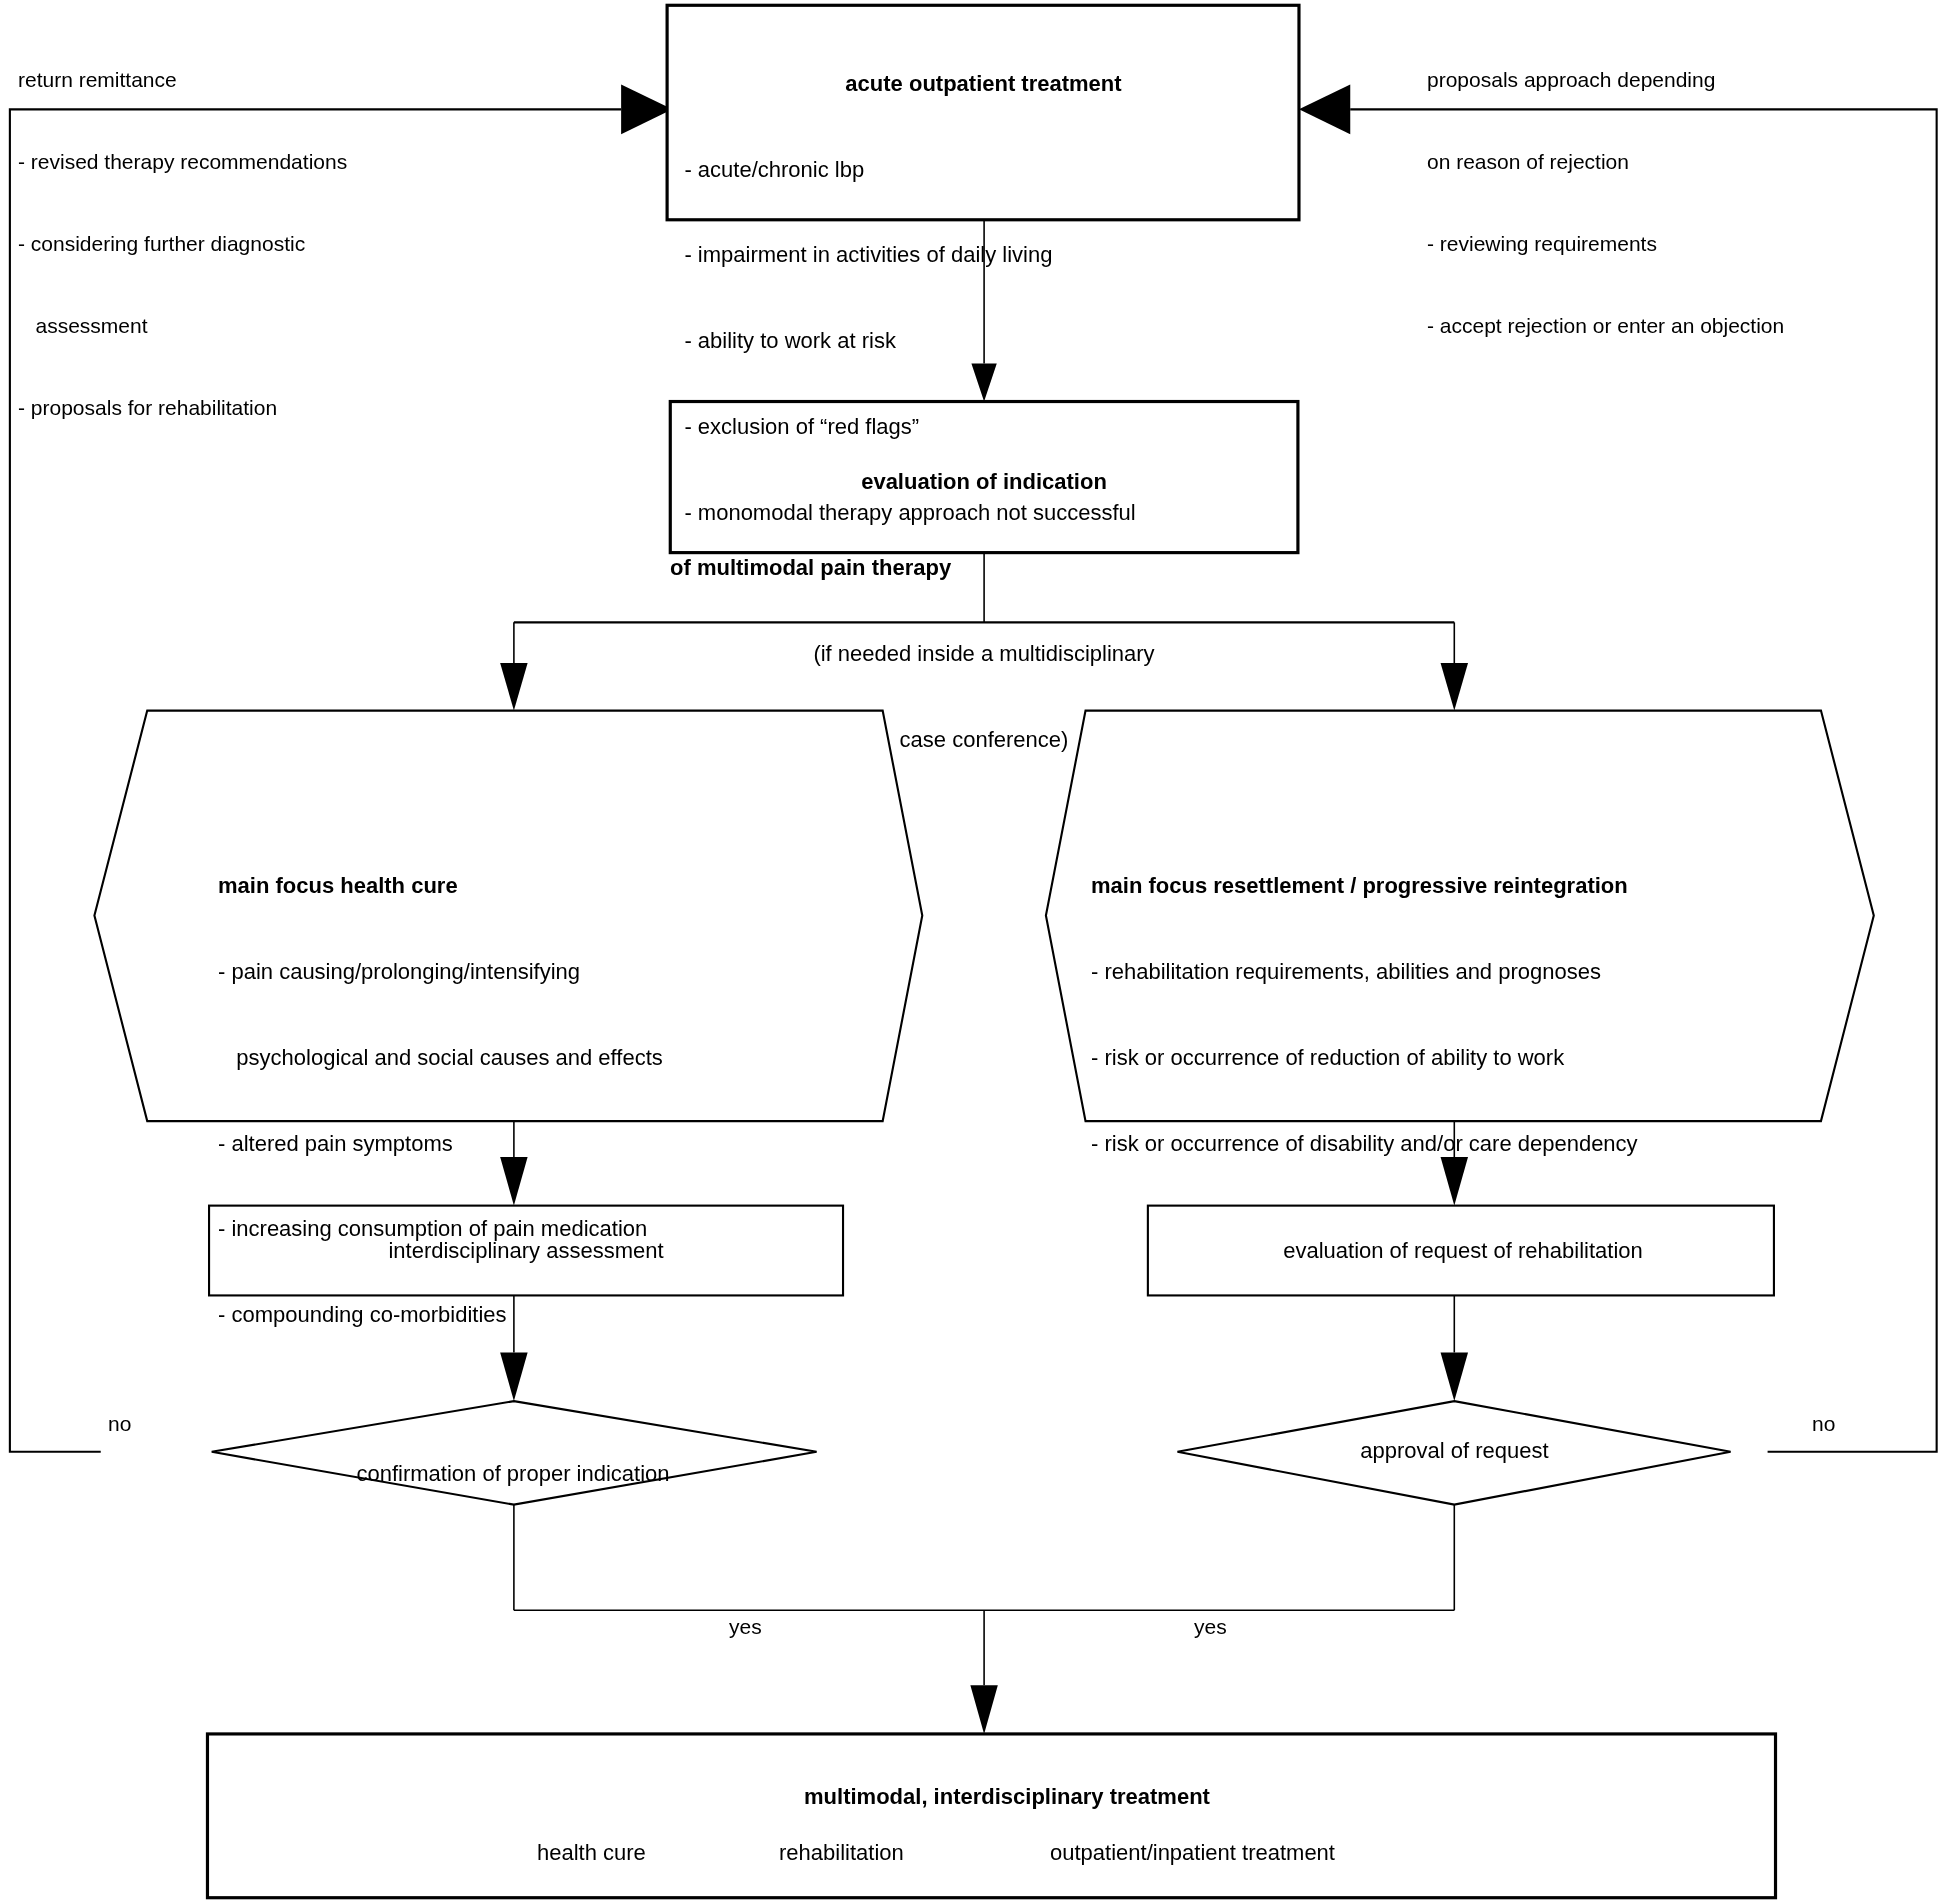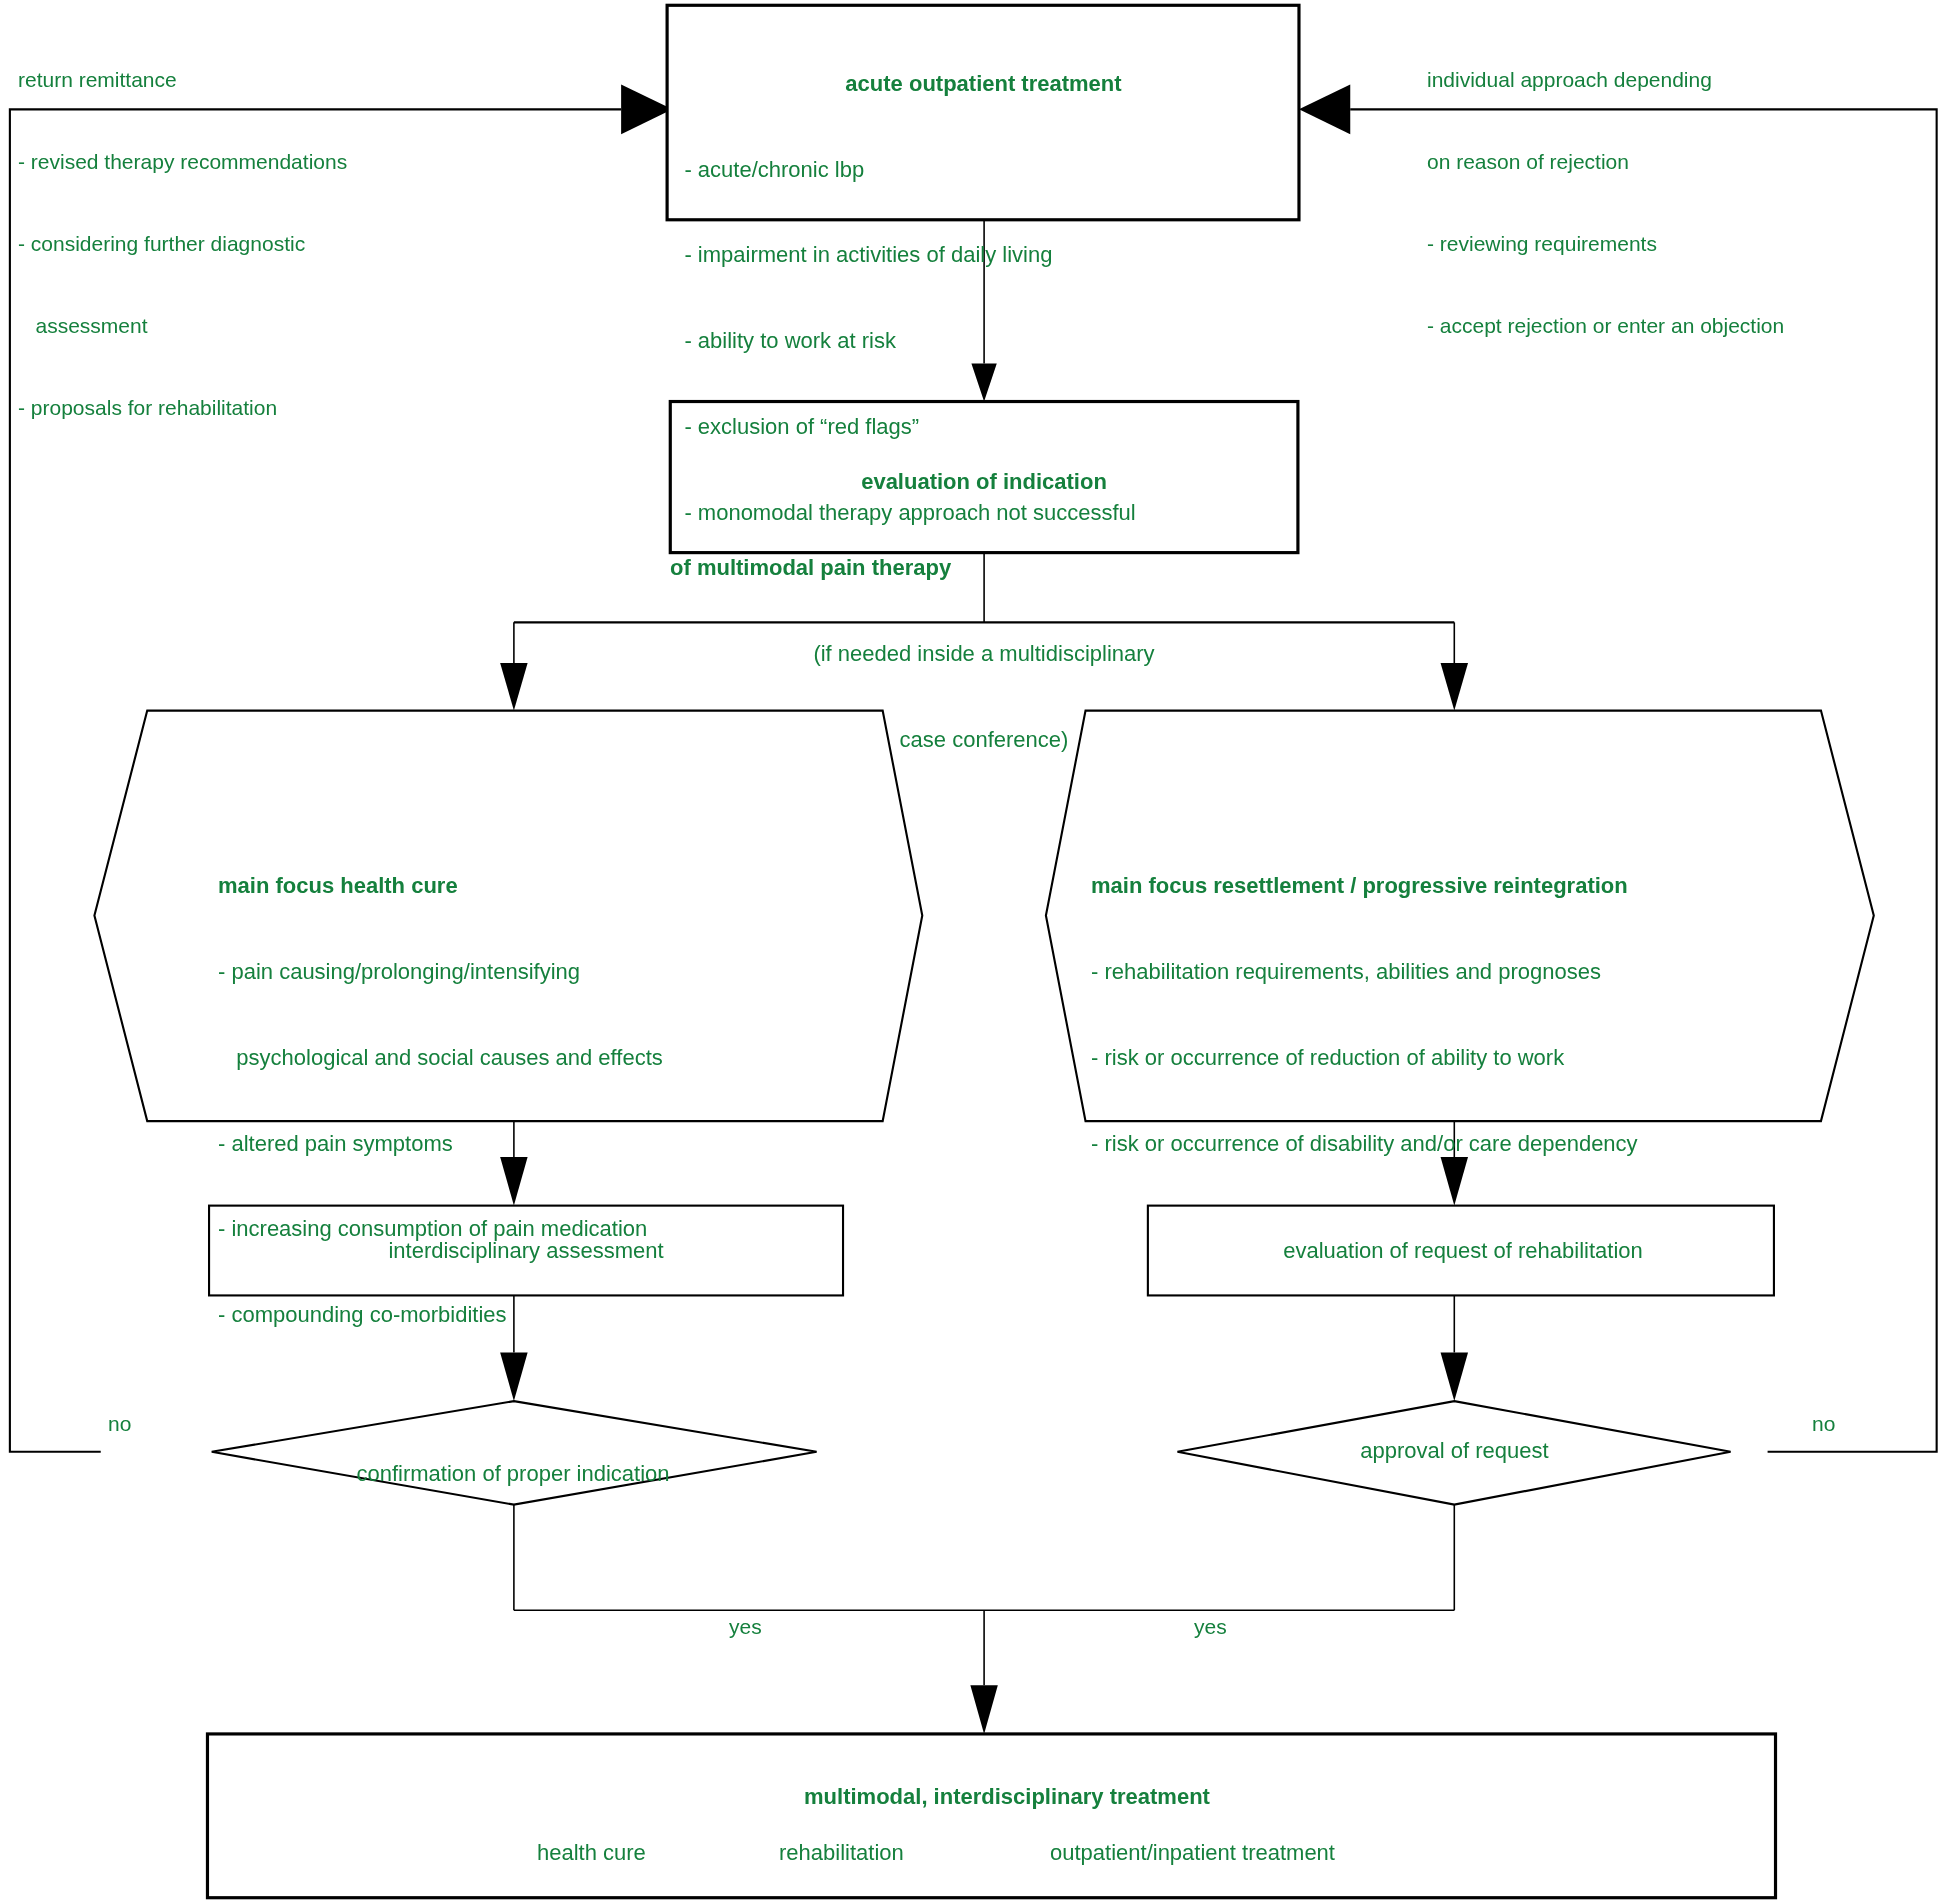--- a/index.html
+++ b/index.html
@@ -7,21 +7,21 @@
   #stage{position:relative;width:1946px;height:1903px;background:#fff;overflow:hidden;}
   svg{position:absolute;left:0;top:0;width:1946px;height:1903px;}
   .shape{fill:#ffffff;stroke:#000000;}
   .box{stroke-width:6;}
   .hexa{stroke-width:4;}
   .diam{stroke-width:4;}
   .conn{stroke:#000000;fill:none;stroke-width:4;}
   .connthin{stroke:#000000;fill:none;stroke-width:3;}
   .ahead{fill:#000000;stroke:none;}
 
-  .txt{position:absolute;color:#15803d;line-height:1.30;white-space:pre;}
+  .txt{position:absolute;color:#000000;line-height:1.30;white-space:pre;}
   .t-ann{font-size:21px;}
   .t-box{font-size:22px;}
   .t-bold{font-weight:bold;}
   .t-small{font-size:21px;}
   .t-center{text-align:center;}
   .blk{position:absolute;}
   .ln{display:block;white-space:pre;}
 </style>
 </head>
 <body>
@@ -86,21 +86,21 @@
 
   <div class="txt t-ann blk" style="left:18px; top:11.6px; width:528px;">
     <span class="ln">return remittance</span>
     <span class="ln">- revised therapy recommendations</span>
     <span class="ln">- considering further diagnostic</span>
     <span class="ln">   assessment</span>
     <span class="ln">- proposals for rehabilitation</span>
   </div>
 
   <div class="txt t-ann blk" style="left:1427px; top:11.6px; width:518px;">
-    <span class="ln">individual approach depending</span>
+    <span class="ln">proposals approach depending</span>
     <span class="ln">on reason of rejection</span>
     <span class="ln">- reviewing requirements</span>
     <span class="ln">- accept rejection or enter an objection</span>
   </div>
 
   <div class="txt t-box blk" style="left:677px; top:12.7px; width:613px;">
     <span class="ln t-bold t-center" style="display:block;text-align:center;">acute outpatient treatment</span>
     <span class="ln" style="padding-left:7.4px;">- acute/chronic lbp</span>
     <span class="ln" style="padding-left:7.4px;">- impairment in activities of daily living</span>
     <span class="ln" style="padding-left:7.4px;">- ability to work at risk</span>

